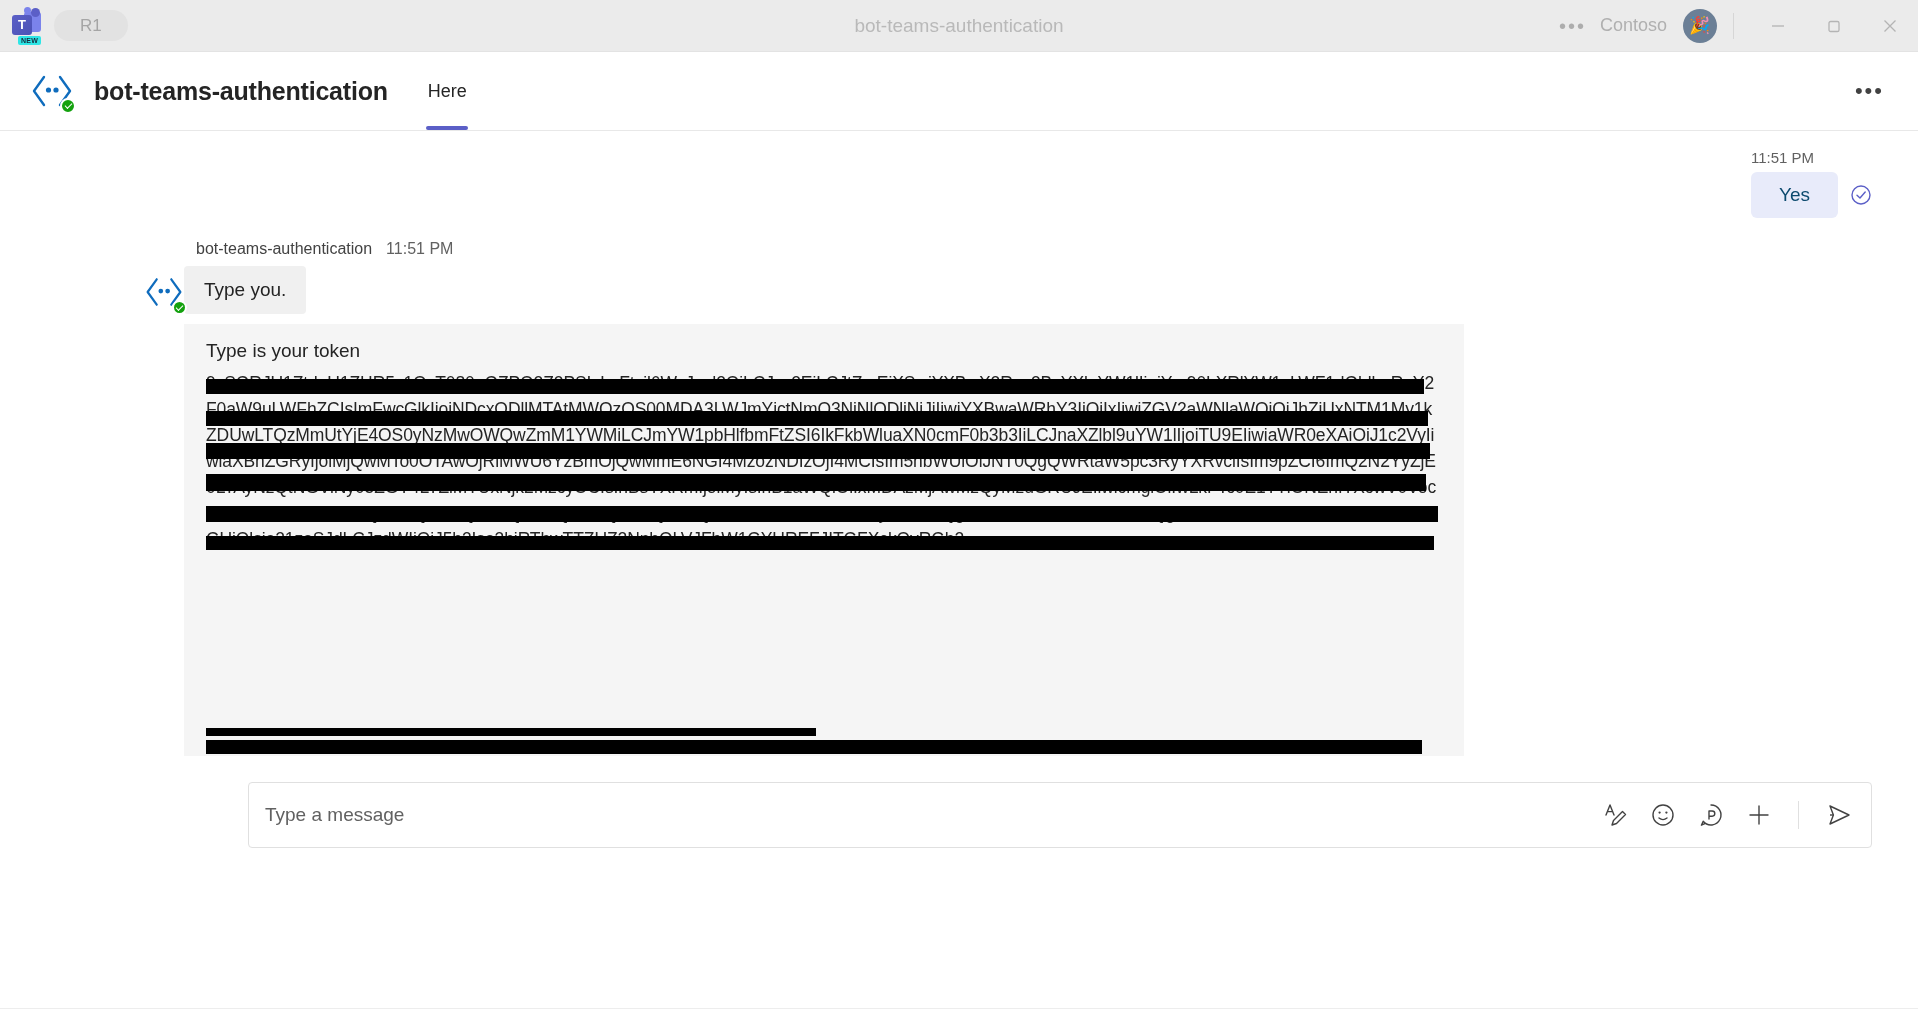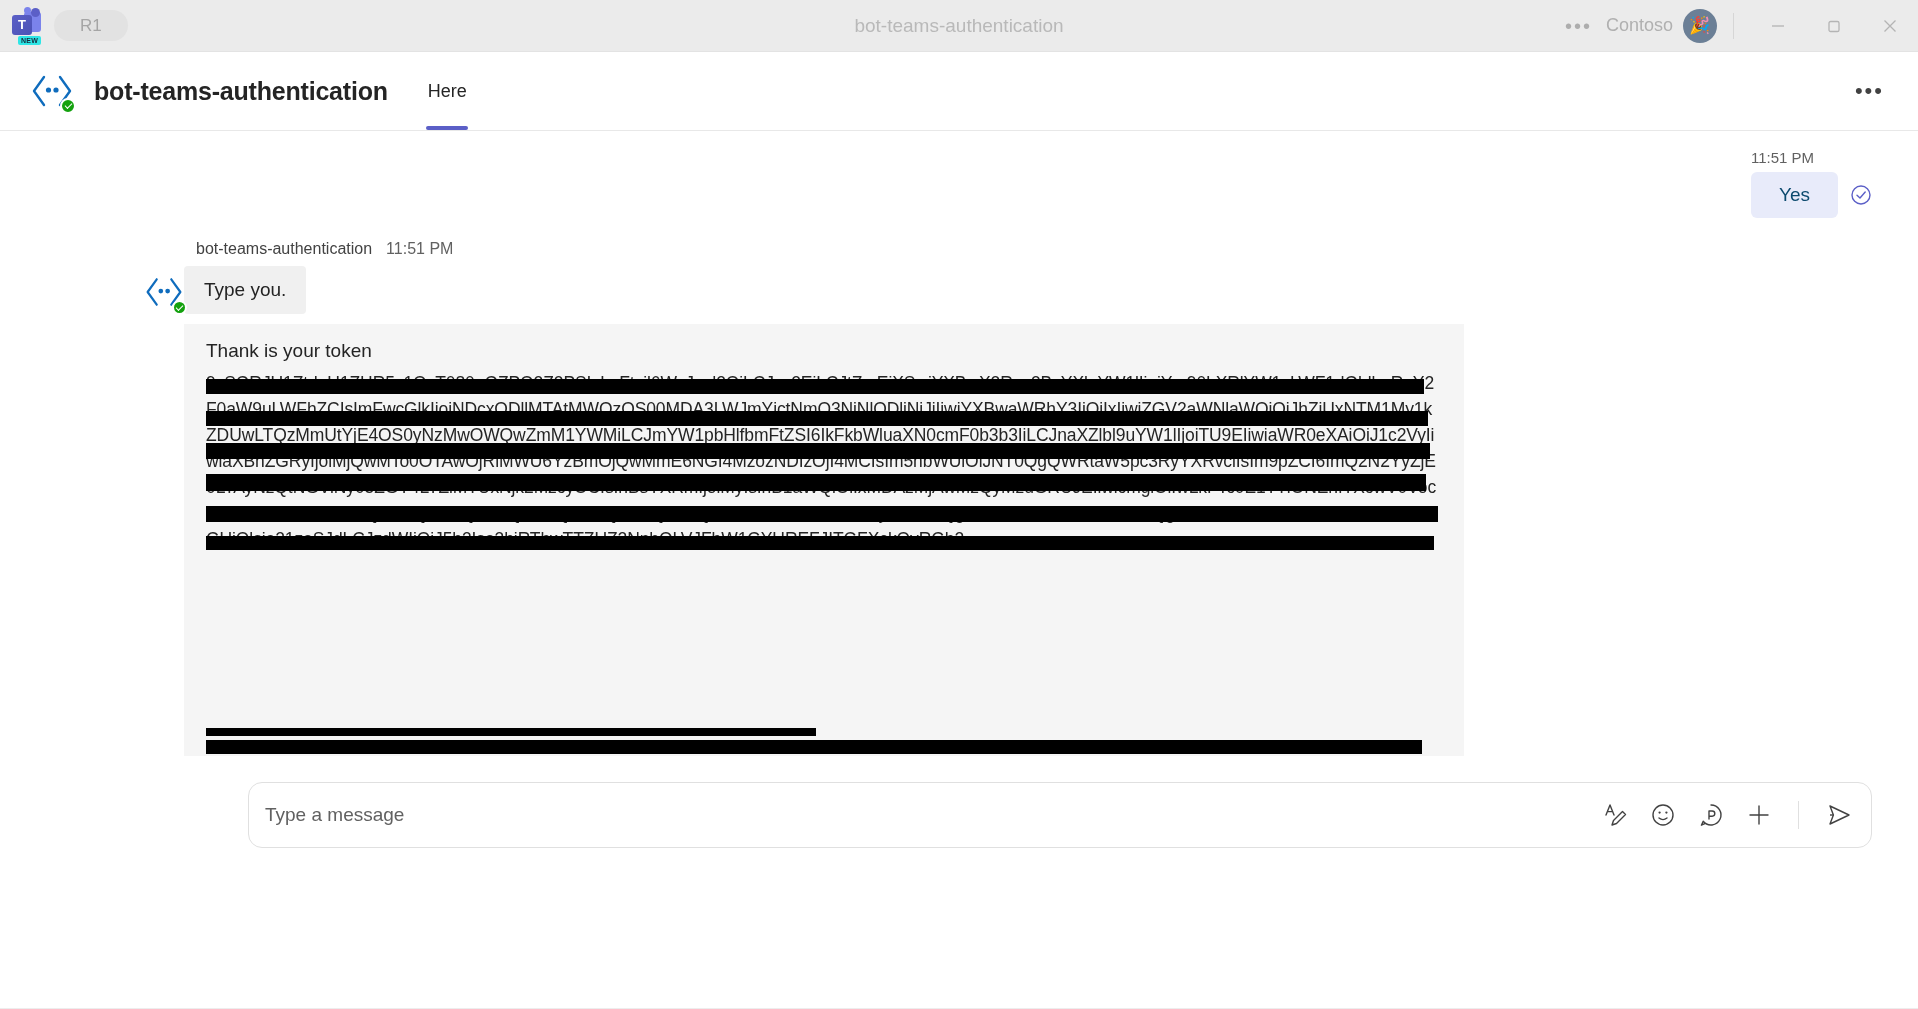--- a/index.html
+++ b/index.html
@@ -64,21 +64,21 @@
   }
   .tb-right {
     margin-left: auto; display: flex; align-items: center; height: 100%;
     padding-right: 0px; gap: 0;
     position: relative; z-index: 2;
   }
   .tb-ellipsis {
     color: #adadad; font-size: 20px; letter-spacing: 2px;
     padding: 0 14px; line-height: 1;
   }
-  .tb-org { color: #b0b0b0; font-size: 18px; padding-right: 10px; }
+  .tb-org { color: #b0b0b0; font-size: 18px; padding-right: 16px; }
   .tb-avatar {
     width: 34px; height: 34px; border-radius: 50%;
     background: #6b7f96; display: flex; align-items: center; justify-content: center;
     font-size: 17px; overflow: hidden;
   }
   .tb-sep { width: 1px; height: 26px; background: #d6d6d6; margin: 0 16px; }
   .wbtn {
     width: 56px; height: 52px;
     display: flex; align-items: center; justify-content: center;
     color: #b4b4b4;
@@ -172,21 +172,21 @@
   .redact {
     position: absolute;
     background: #000;
     height: 15px;
     left: 22px;
   }
 
   
   .composer-wrap { padding: 26px 46px 0 248px; }
   .composer {
-    border: 1px solid #e0e0e0; border-radius: 14px;
+    border: 1px solid #e0e0e0; border-radius: 4px;
     height: 66px; display: flex; align-items: center;
     padding: 0 18px 0 16px; background: #fff;
   }
   .composer input {
     flex: 1; border: none; outline: none; background: transparent;
     font-size: 19px; color: #242424; font-family: "Liberation Sans", sans-serif;
   }
   .composer input::placeholder { color: #616161; }
   .comp-icons { display: flex; align-items: center; gap: 22px; color: #424242; }
   .comp-icons svg { display: block; }
@@ -280,21 +280,21 @@
           <path d="M30 8 L40 22 L30 36" stroke="#0f6cbd" stroke-width="2.4" fill="none" stroke-linecap="round" stroke-linejoin="round"></path>
           <circle cx="18.5" cy="21" r="2.6" fill="#0f6cbd"></circle>
           <circle cx="26" cy="21" r="2.6" fill="#0f6cbd"></circle>
         </svg>
         <div class="verified"></div>
       </div>
       <div class="in-col">
         <div class="bubble-in">Type you.</div>
 
         <div class="token-card">
-          <div class="token-head">Thank is your token</div>
+          <div class="token-head">Type is your token</div>
           <div class="token-body" id="token-body">9xSGRJU1ZtdnU1ZHR5c1QvT080aGZPQ2Z3PSIsImFtcil6WyJwd2QiLCJyc2EiLCJtZmEiXSwiYXBwX2Rpc3BsYXluYW1lIjoiYm90LXRlYW1zLWF1dGhlbnRpY2F0aW9uLWFhZCIsImFwcGlkIjoiNDcxODllMTAtMWQzOS00MDA3LWJmYjctNmQ3NjNlODliNjJjIiwiYXBwaWRhY3IiOiIxIiwiZGV2aWNlaWQiOiJhZjUxNTM1My1kZDUwLTQzMmUtYjE4OS0yNzMwOWQwZmM1YWMiLCJmYW1pbHlfbmFtZSI6IkFkbWluaXN0cmF0b3b3IiLCJnaXZlbl9uYW1lIjoiTU9EIiwiaWR0eXAiOiJ1c2VyIiwiaXBhZGRyIjoiMjQwMTo0OTAwOjRlMWU6YzBmOjQwMmE6NGI4MzozNDIzOjI4MCIsIm5hbWUiOiJNT0QgQWRtaW5pc3RyYXRvciIsIm9pZCI6ImQ2N2YyZjE0LTAyNzQtNGViNy05ZGY4LTZiMTUxNjk2MzcyOCIsInBsYXRmIjoiMyIsInB1aWQiOiIxMDAzMjAwMzQyMzdGRUJEIiwicmgiOiIwLkFTc0E1TTlONEhfTXcwV0VocUFZeU9xdXJnTUFBQUFBQUFBQXdBQUFBQUFBQUFFQ0FPQC4iLCJzY3AiOiJVc2VyLlJlYWQgcHJvZmlsZSBvcGVuaWQgZW1haWwiLCJzaWduaW5fc3RhdGUiOlsia21zaSJdLCJzdWIiOiJ5b3Isa3hiRThwTTZUZ2NnhOLVJFbW1GYUREFJITGFXckQyRGh2</div>
 
           <div class="redact" style="top:55px;  width:1218px;"></div>
           <div class="redact" style="top:87px;  width:1222px;"></div>
           <div class="redact" style="top:119px; width:1224px; height:16px;"></div>
           <div class="redact" style="top:150px; width:1220px; height:17px;"></div>
           <div class="redact" style="top:182px; width:1232px; height:16px;"></div>
           <div class="redact" style="top:212px; width:1228px; height:14px;"></div>
           <div class="redact" style="top:416px; width:1216px; height:14px;"></div>
           <div class="redact" style="top:404px; width:610px; height:8px;"></div>

